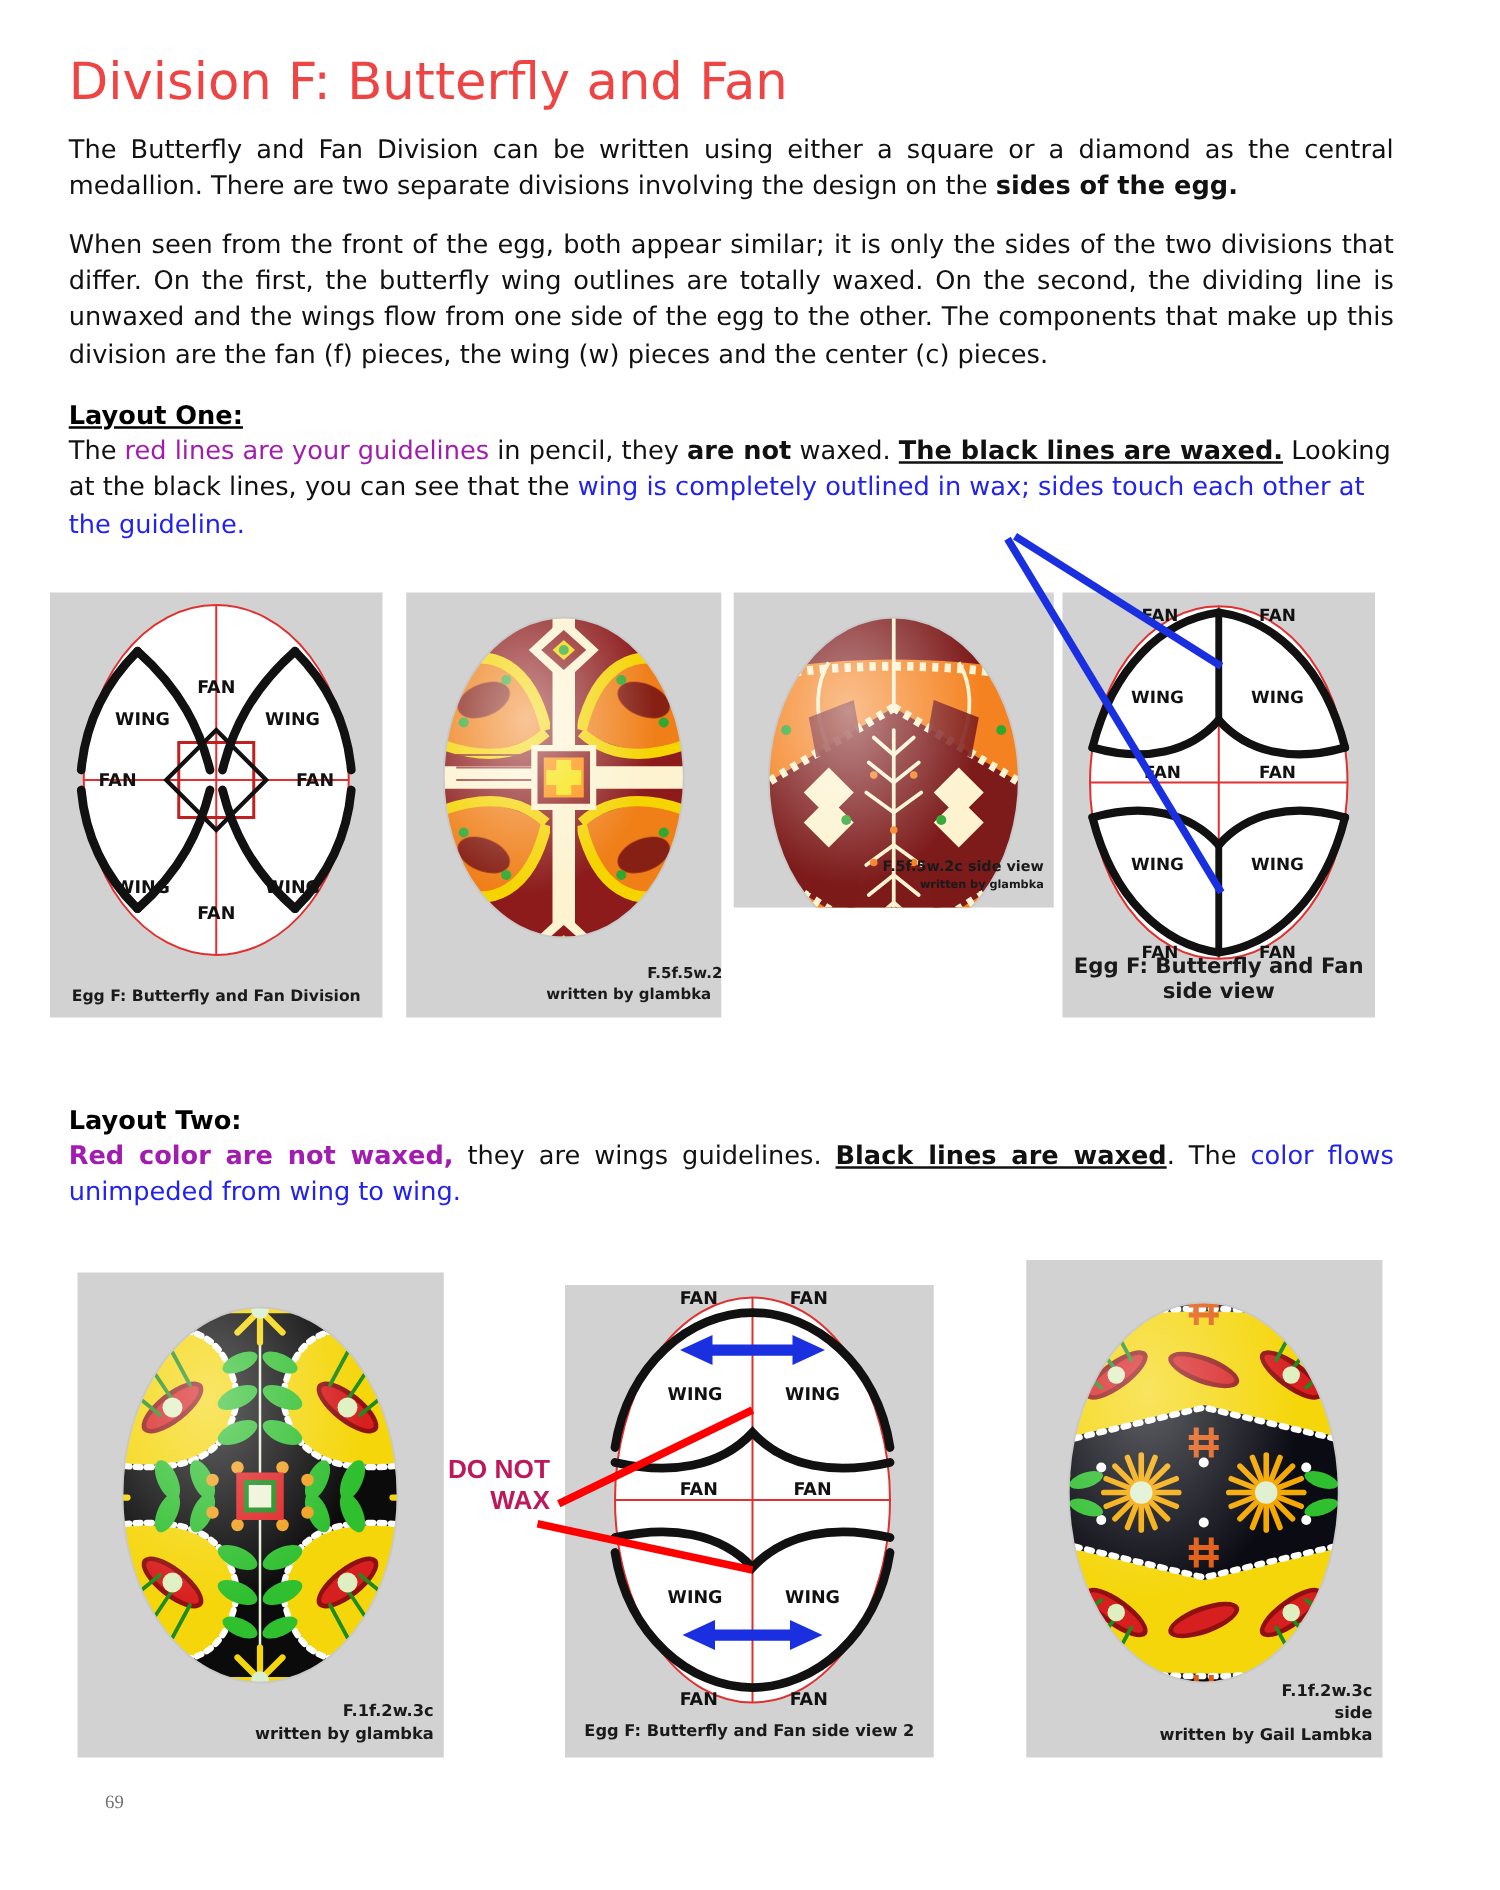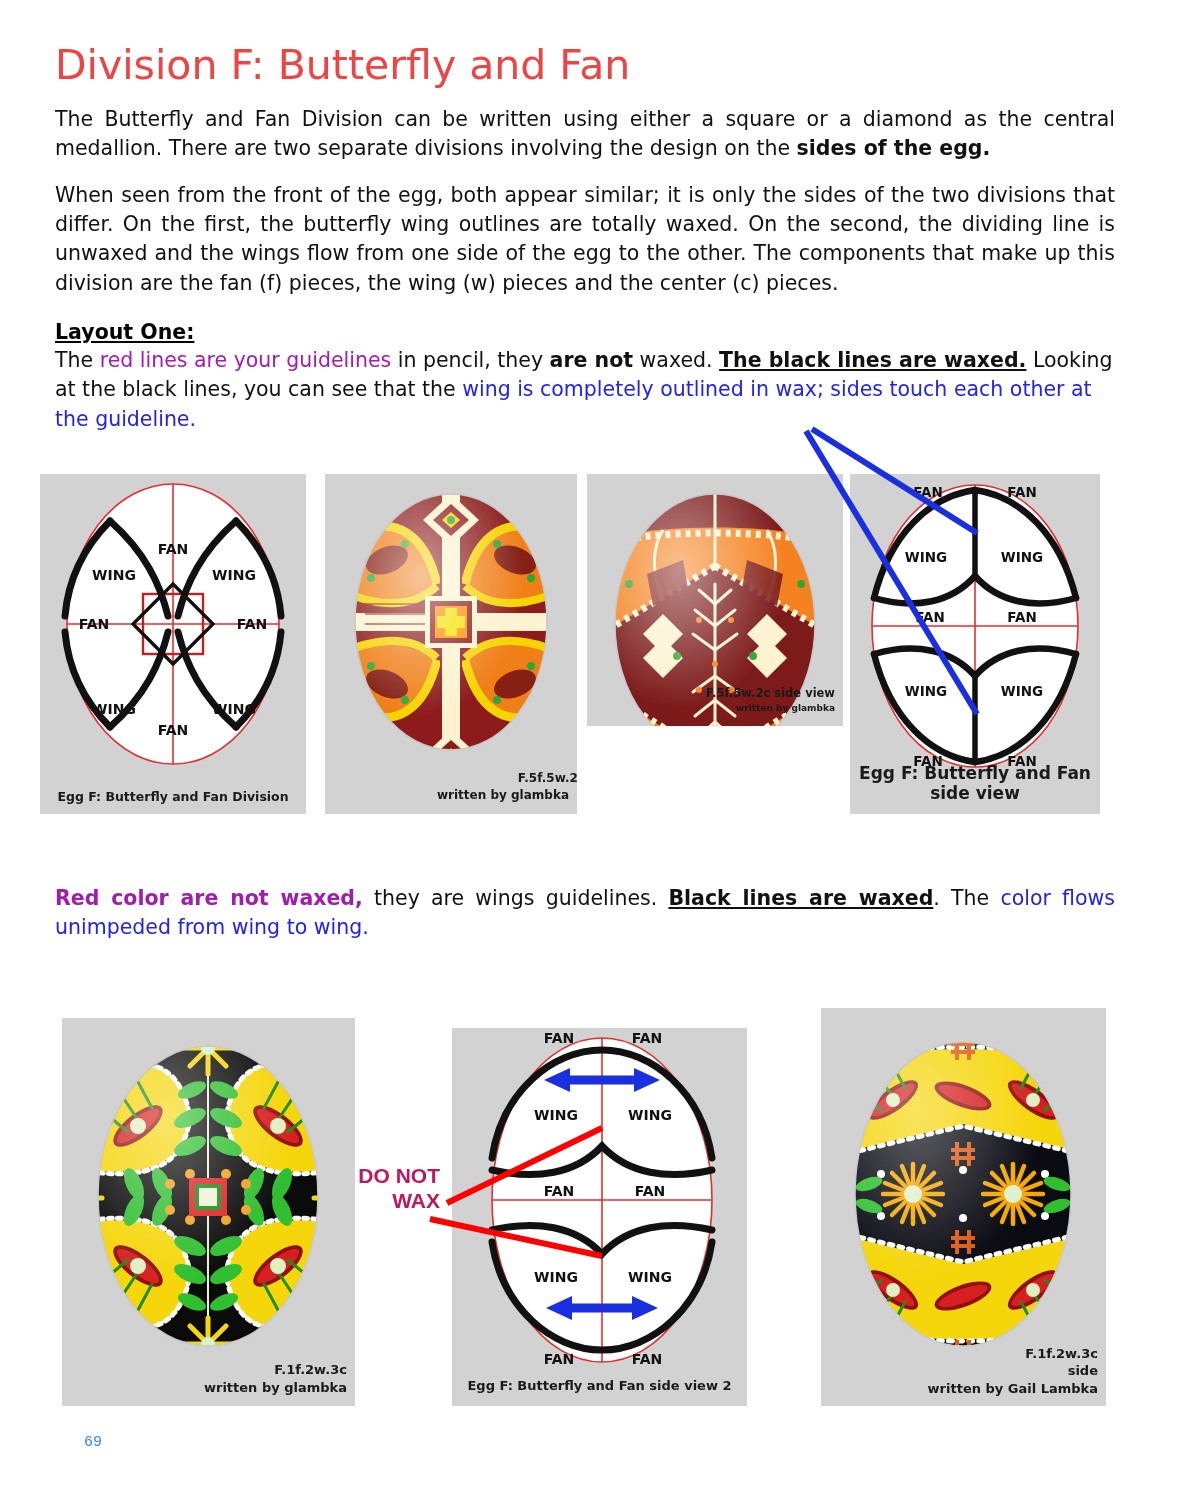--- a/index.html
+++ b/index.html
@@ -49,21 +49,21 @@
   .overlay { position:absolute; left:0; top:0; width:1200px; height:1512px;
              pointer-events:none; }
 
   .donotwax {
     position:absolute; color:#be185d; font-weight:700;
     font-size:21px; line-height:1.18; text-align:right;
     font-family:"Liberation Sans", sans-serif;
   }
   .pagenum {
     position:absolute; left:84px; top:1434px;
-    font-size:15px; color:#3b82f6; font-family:Liberation Mono, monospace;
+    font-size:15px; color:#737373; font-family:Liberation Serif, serif;
   }
 </style>
 </head>
 <body>
 
 <div class="page">
 
   <div class="content">
 
     <h1 class="title">Division F: Butterfly and Fan</h1>
@@ -72,20 +72,21 @@
 
     <p class="body">When seen from the front of the egg, both appear similar; it is only the sides of the two divisions that differ. On the first, the butterfly wing outlines are totally waxed. On the second, the dividing line is unwaxed and the wings flow from one side of the egg to the other.  The components that make up this division are the fan (f) pieces, the wing (w) pieces and the center (c) pieces.</p>
 
     <div class="layout1-wrap">
       <div class="hdr under">Layout One:</div>
       <p class="body nojust"><span>The </span><span class="red">red lines are your guidelines</span><span> in pencil, they </span><span class="b">are not</span><span> waxed. </span><span class="b u">The black lines are waxed.</span><span> Looking at the black lines, you can see that the </span><span class="blue">wing is completely outlined in wax; sides touch each other at the guideline.</span></p>
     </div>
   </div>
 
   <div class="layout2-wrap">
+    <div class="hdr">Layout Two:</div>
     <p class="body"><span class="red b">Red color are not waxed,</span><span> they are wings guidelines. </span><span class="b u">Black lines are waxed</span><span>. The </span><span class="blue">color flows unimpeded from wing to wing.</span></p>
   </div>
 
   <div class="panel" style="left:40px; top:474px; width:266px; height:340px;">
     <svg width="266" height="315" viewBox="0 0 266 315">
       <ellipse cx="133" cy="150" rx="106" ry="140" fill="#ffffff" stroke="#e03030" stroke-width="1.6"></ellipse>
       <line x1="133" y1="10" x2="133" y2="290" stroke="#e03030" stroke-width="1.6"></line>
       <line x1="27" y1="150" x2="239" y2="150" stroke="#e03030" stroke-width="1.6"></line>
       <rect x="103" y="120" width="60" height="60" fill="none" stroke="#c02020" stroke-width="2.4"></rect>
 

